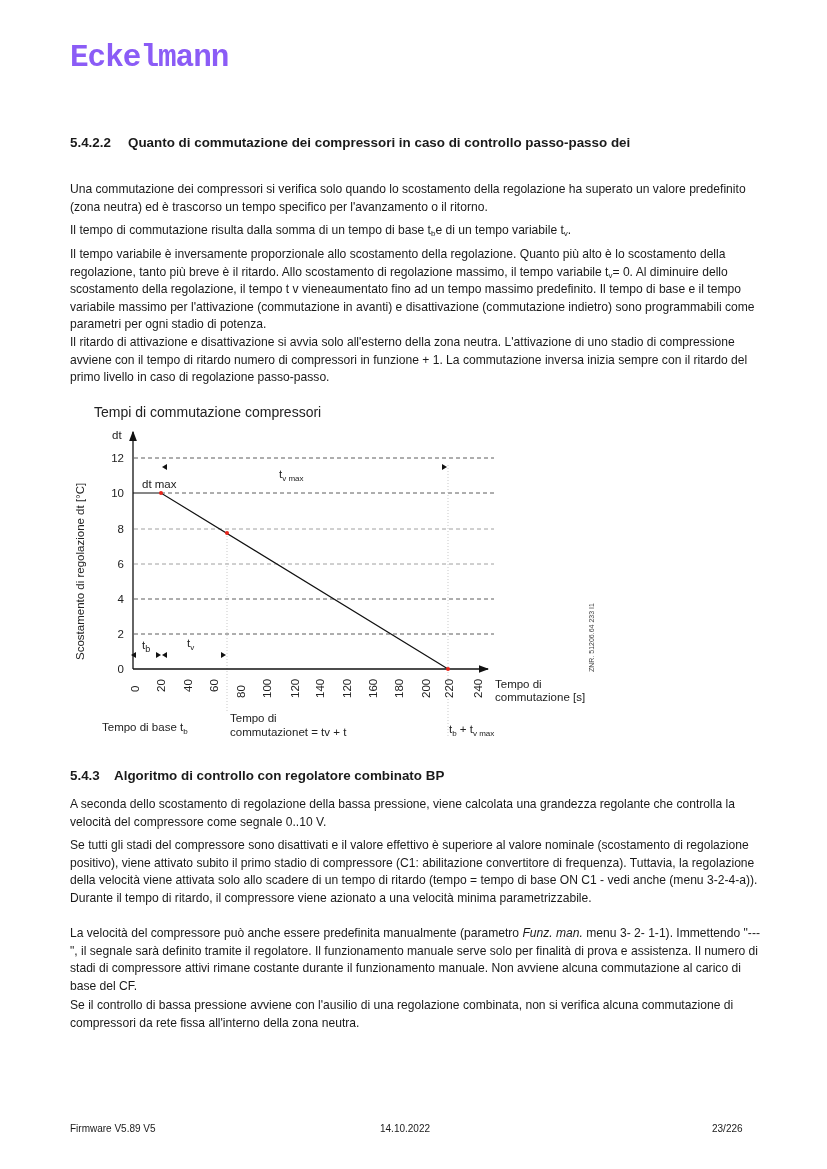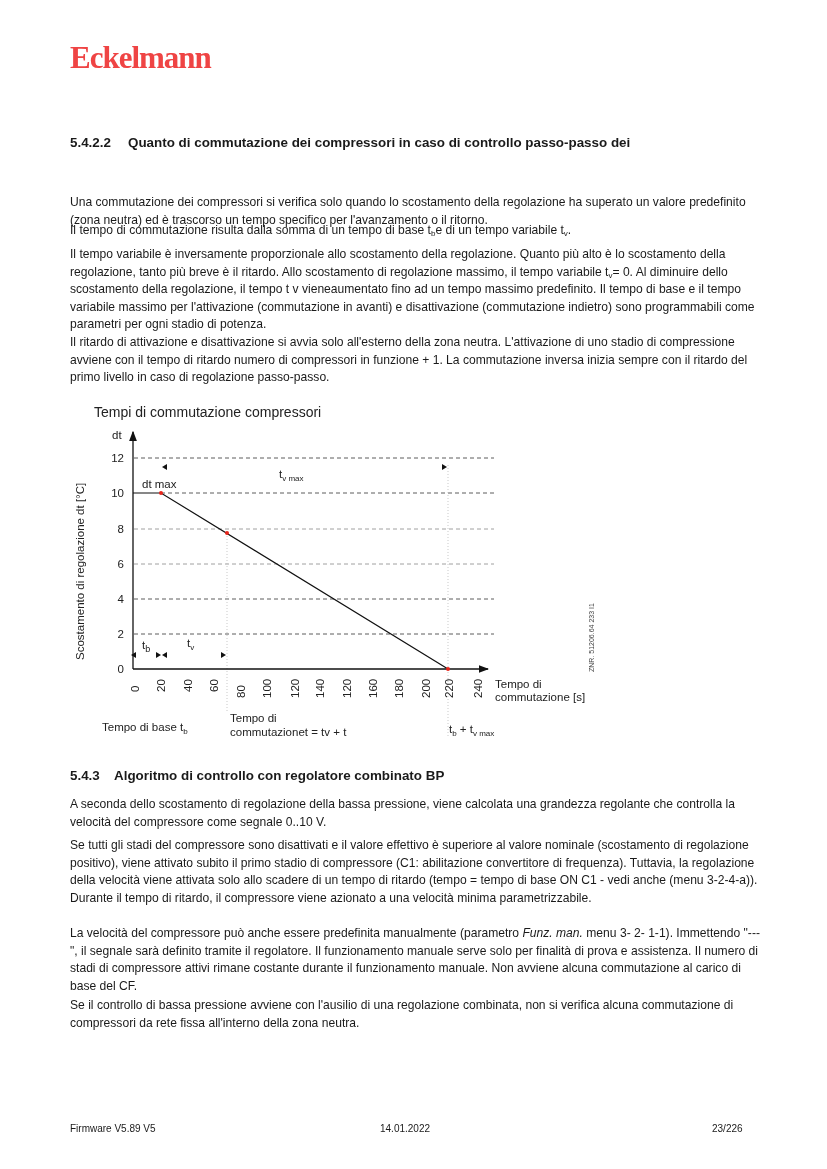--- a/index.html
+++ b/index.html
@@ -1,38 +1,38 @@
 <!DOCTYPE html>
 <html><head>
 <meta charset="utf-8">
 <style>
   html, body { margin: 0; padding: 0; background: #ffffff; }
   body { width: 827px; height: 1169px; position: relative; overflow: hidden;
          font-family: "Liberation Sans", sans-serif; color: #1a1a1a; }
-  .logo { position: absolute; left: 70px; top: 40px; font-family: Liberation Serif, serif;
-          font-weight: bold; font-size: 31px; color: #ef4444; letter-spacing: -1px; }
+  .logo { position: absolute; left: 70px; top: 40px; font-family: Liberation Mono, monospace;
+          font-weight: bold; font-size: 31px; color: #8b5cf6; letter-spacing: -1px; }
   .h3 { position: absolute; left: 70px; font-weight: bold; font-size: 13.4px; line-height: 18px; }
   .h3 .num { display: inline-block; width: 58px; }
   .h3 .cont { padding-left: 57px; display: block; }
   .para { position: absolute; left: 70px; width: 690px; font-size: 12.1px; line-height: 17.6px; }
   .para sub { font-size: 8px; vertical-align: -2px; line-height: 0; }
   .para i { font-style: italic; }
   .footer { position: absolute; top: 1123px; font-size: 10px; }
   svg text { font-family: "Liberation Sans", sans-serif; }
 </style>
 </head>
 <body>
 
 <div class="logo">Eckelmann</div>
 
 <div class="h3" style="top:134px;">
   <span class="num">5.4.2.2</span><span>Quanto di commutazione dei compressori in caso di controllo passo-passo dei</span>
 </div>
 
-<div class="para" style="top:194px;">Una commutazione dei compressori si verifica solo quando lo scostamento della regolazione ha superato un valore predefinito (zona neutra) ed è trascorso un tempo specifico per l'avanzamento o il ritorno.</div>
+<div class="para" style="top:181px;">Una commutazione dei compressori si verifica solo quando lo scostamento della regolazione ha superato un valore predefinito (zona neutra) ed è trascorso un tempo specifico per l'avanzamento o il ritorno.</div>
 <div class="para" style="top:222px;"><span>Il tempo di commutazione risulta dalla somma di un tempo di base t</span><sub>b</sub><span>e di un tempo variabile t</span><sub>v</sub><span>.</span></div>
 <div class="para" style="top:246px;"><span>Il tempo variabile è inversamente proporzionale allo scostamento della regolazione. Quanto più alto è lo scostamento della regolazione, tanto più breve è il ritardo. Allo scostamento di regolazione massimo, il tempo variabile t</span><sub>v</sub><span>= 0. Al diminuire dello scostamento della regolazione, il tempo t v vieneaumentato fino ad un tempo massimo predefinito. Il tempo di base e il tempo variabile massimo per l'attivazione (commutazione in avanti) e disattivazione (commutazione indietro) sono programmabili come parametri per ogni stadio di potenza.</span></div>
 <div class="para" style="top:334px;">Il ritardo di attivazione e disattivazione si avvia solo all'esterno della zona neutra. L'attivazione di uno stadio di compressione avviene con il tempo di ritardo numero di compressori in funzione + 1. La commutazione inversa inizia sempre con il ritardo del primo livello in caso di regolazione passo-passo.</div>
 
 <svg style="position:absolute; left:0; top:0;" width="827" height="760" viewBox="0 0 827 760">
   <defs>
     <marker id="arrowhead" markerWidth="8" markerHeight="8" refX="7" refY="4" orient="auto">
       <path d="M0,1 L8,4 L0,7 z" fill="#111"></path>
     </marker>
   </defs>
@@ -113,14 +113,14 @@
 
 <div class="h3" style="top:767px;">
   <span class="num" style="width:44px;">5.4.3</span><span>Algoritmo di controllo con regolatore combinato BP</span>
 </div>
 <div class="para" style="top:796px;">A seconda dello scostamento di regolazione della bassa pressione, viene calcolata una grandezza regolante che controlla la velocità del compressore come segnale 0..10 V.</div>
 <div class="para" style="top:837px;">Se tutti gli stadi del compressore sono disattivati e il valore effettivo è superiore al valore nominale (scostamento di regolazione positivo), viene attivato subito il primo stadio di compressore (C1: abilitazione convertitore di frequenza). Tuttavia, la regolazione della velocità viene attivata solo allo scadere di un tempo di ritardo (tempo = tempo di base ON C1 - vedi anche (menu 3-2-4-a)). Durante il tempo di ritardo, il compressore viene azionato a una velocità minima parametrizzabile.</div>
 <div class="para" style="top:925px;"><span>La velocità del compressore può anche essere predefinita manualmente (parametro </span><i>Funz. man.</i><span> menu 3- 2- 1-1). Immettendo "---", il segnale sarà definito tramite il regolatore. Il funzionamento manuale serve solo per finalità di prova e assistenza. Il numero di stadi di compressore attivi rimane costante durante il funzionamento manuale. Non avviene alcuna commutazione al carico di base del CF.</span></div>
 <div class="para" style="top:997px;">Se il controllo di bassa pressione avviene con l'ausilio di una regolazione combinata, non si verifica alcuna commutazione di compressori da rete fissa all'interno della zona neutra.</div>
 
 <div class="footer" style="left:70px;">Firmware V5.89 V5</div>
-<div class="footer" style="left:380px;">14.01.2022</div>
+<div class="footer" style="left:380px;">14.10.2022</div>
 <div class="footer" style="left:712px;">23/226</div>
 
 </body></html>

